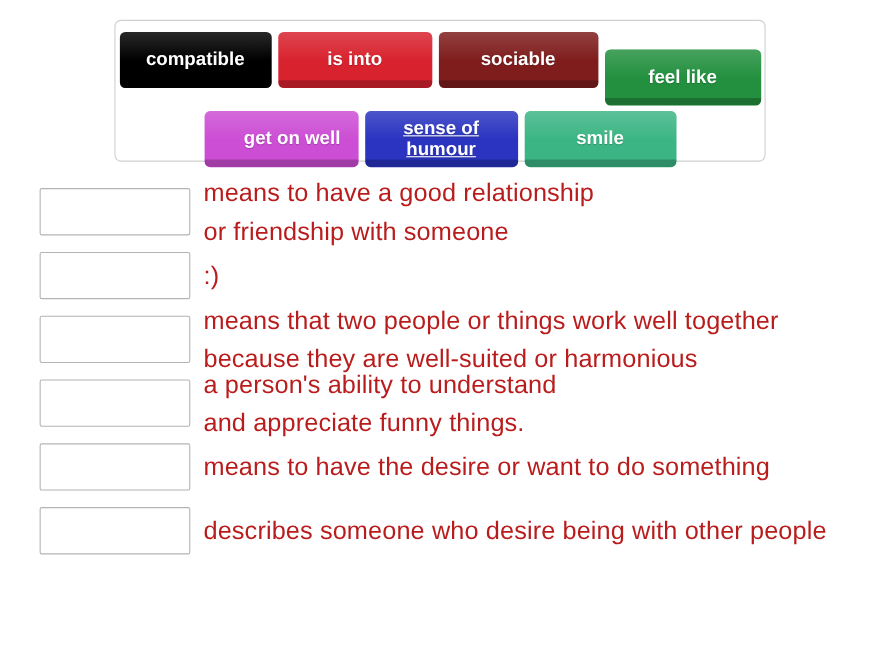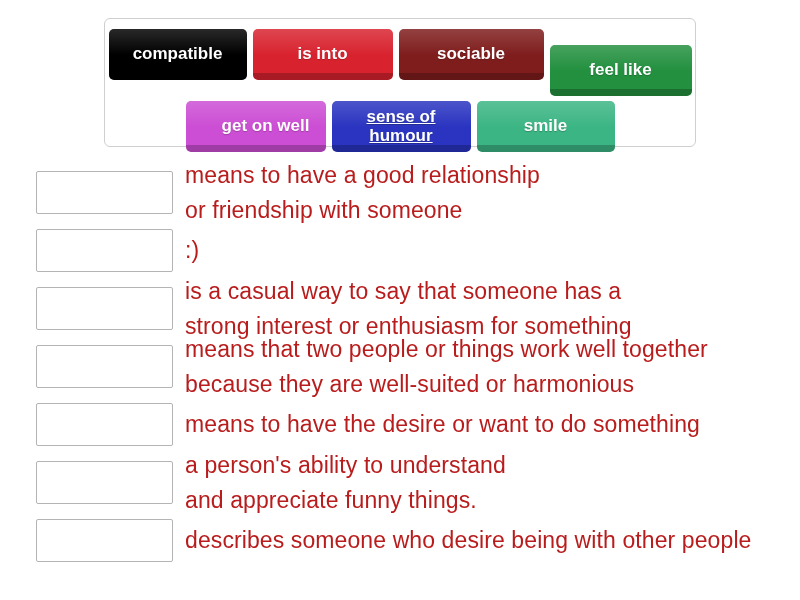--- a/index.html
+++ b/index.html
@@ -161,34 +161,29 @@
       <div class="drop-box"></div>
       <div class="definition">means to have a good relationship
 or friendship with someone</div>
     </div>
     <div class="answer-row">
       <div class="drop-box"></div>
       <div class="definition">:)</div>
     </div>
     <div class="answer-row">
       <div class="drop-box"></div>
-      <div class="definition">is a casual way to say that someone has a
-strong interest or enthusiasm for something</div>
-    </div>
-    <div class="answer-row">
-      <div class="drop-box"></div>
       <div class="definition">means that two people or things work well together
 because they are well-suited or harmonious</div>
-    </div>
-    <div class="answer-row">
-      <div class="drop-box"></div>
-      <div class="definition">means to have the desire or want to do something</div>
     </div>
     <div class="answer-row">
       <div class="drop-box"></div>
       <div class="definition">a person's ability to understand
 and appreciate funny things.</div>
     </div>
     <div class="answer-row">
       <div class="drop-box"></div>
+      <div class="definition">means to have the desire or want to do something</div>
+    </div>
+    <div class="answer-row">
+      <div class="drop-box"></div>
       <div class="definition">describes someone who desire being with other people</div>
     </div>
   </div>
 
 </body></html>

